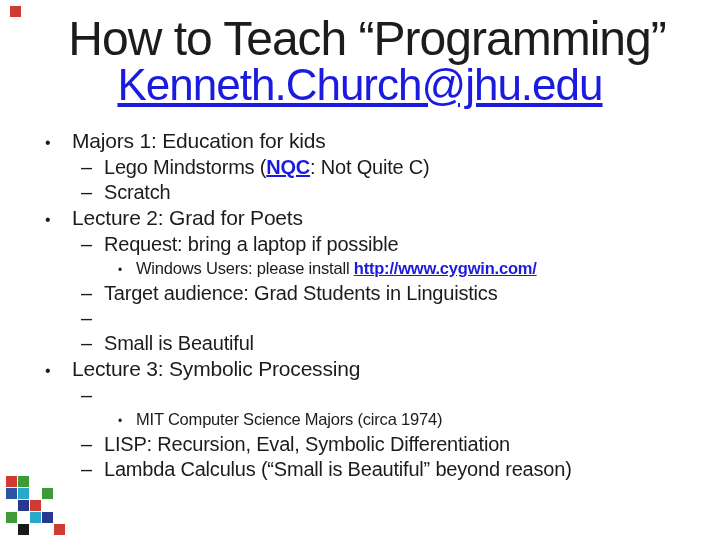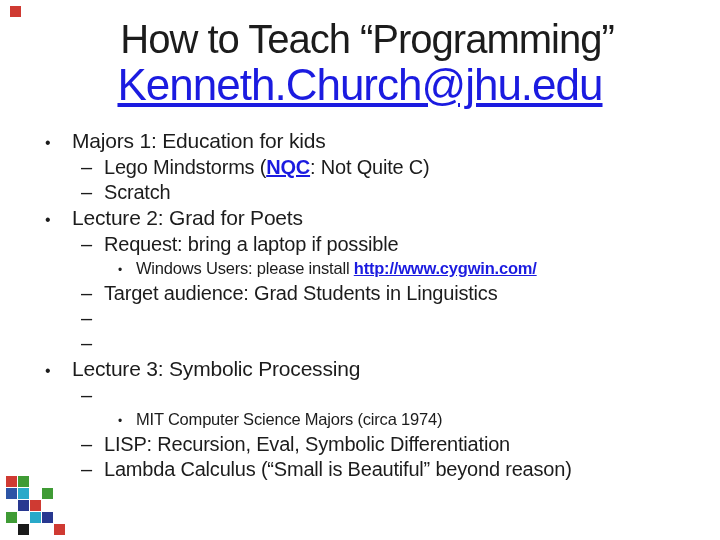--- a/index.html
+++ b/index.html
@@ -7,21 +7,21 @@
     width:720px;height:540px;
     background:#ffffff;
     font-family:"Liberation Sans","DejaVu Sans",sans-serif;
     overflow:hidden;
   }
   .slide{position:relative;width:720px;height:540px;background:var(--bg,#fff);}
 
   
   .title-block{text-align:center;padding-top:16px;}
   .title-line{
-    font-size:40px;line-height:46px;
+    font-size:48px;line-height:46px;
     letter-spacing:-1px;
     color:var(--text,#1c1c1c);
     white-space:nowrap;
     margin-left:14px;
   }
   .title-link{
     font-size:44px;line-height:46px;
     letter-spacing:-1px;
     color:var(--link,#1b1be0);
     text-decoration:underline;
@@ -90,20 +90,21 @@
       </div>
       <div class="line lvl2">
         <span class="marker">–</span>
         <span><span>Target audience: Grad Students in Linguistics</span></span>
       </div>
       <div class="line lvl2">
         <span class="marker">–</span>
       </div>
       <div class="line lvl2">
         <span class="marker">–</span>
+        <span><span>Small is Beautiful</span></span>
       </div>
       <div class="line lvl1">
         <span class="marker">•</span>
         <span><span>Lecture 3: Symbolic Processing</span></span>
       </div>
       <div class="line lvl2">
         <span class="marker">–</span>
       </div>
       <div class="line lvl3">
         <span class="marker">•</span>

